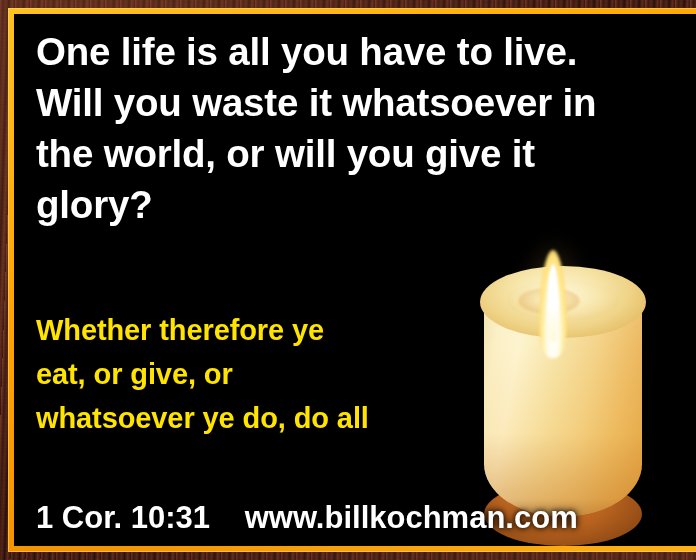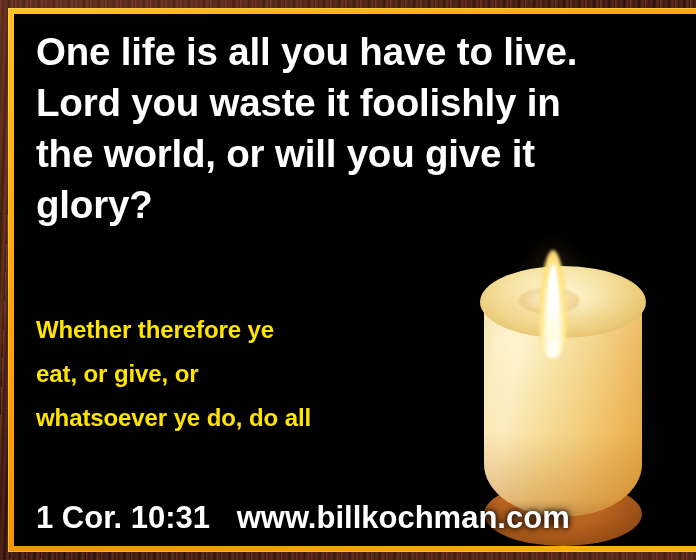--- a/index.html
+++ b/index.html
@@ -192,40 +192,40 @@
     letter-spacing: -0.2px;
   }
   .headline .ln { display:block; white-space:nowrap; }
 
   .verse {
     position: absolute;
     left: 22px;
     top: 294px;
     width: 420px;
     color: #ffe400;
-    font-size: 24px;
+    font-size: 29px;
     font-weight: bold;
     line-height: 44px;
     letter-spacing: -0.1px;
   }
   .verse .ln { display:block; white-space:nowrap; }
 
   .credit {
     position: absolute;
     left: 22px;
     top: 484px;
     width: 640px;
     color: #ffffff;
     font-size: 31px;
     font-weight: bold;
     line-height: 40px;
     white-space: nowrap;
     text-shadow: 0 0 5px rgba(0,0,0,0.95), 0 0 10px rgba(0,0,0,0.85);
   }
-  .credit .ref { margin-right: 18px; }
+  .credit .ref { margin-right: 26px; }
 </style>
 </head>
 <body>
 
 <div id="poster">
 
   <div class="wood-frame"></div>
   <div class="gold-frame"></div>
 
   <div class="canvas">
@@ -236,21 +236,21 @@
       <div class="candle-body"></div>
       <div class="candle-top"></div>
       <div class="wax-pool"></div>
       <div class="wick"></div>
       <div class="flame"></div>
       <div class="flame-core"></div>
     </div>
 
     <div class="headline">
       <span class="ln">One life is all you have to live.</span>
-      <span class="ln">Lord you waste it foolishly in</span>
+      <span class="ln">Will you waste it whatsoever in</span>
       <span class="ln">the world, or will you give it</span>
       <span class="ln">glory?</span>
     </div>
 
     <div class="verse">
       <span class="ln">Whether therefore ye</span>
       <span class="ln">eat, or give, or</span>
       <span class="ln">whatsoever ye do, do all</span>
     </div>
 

